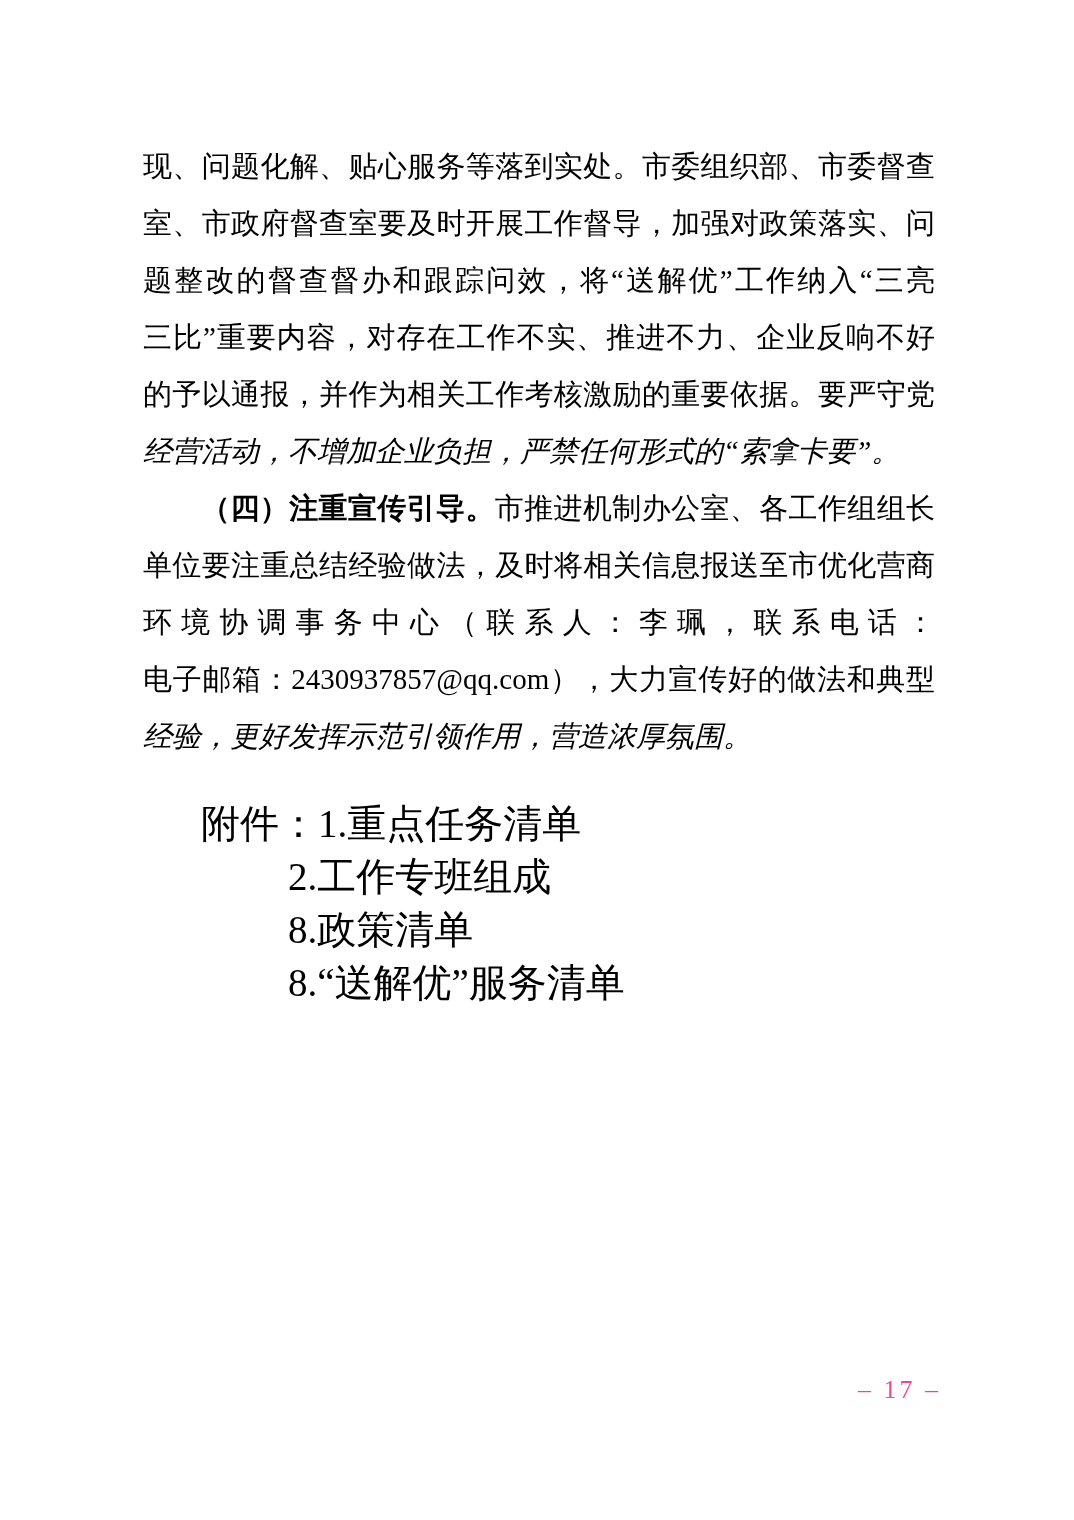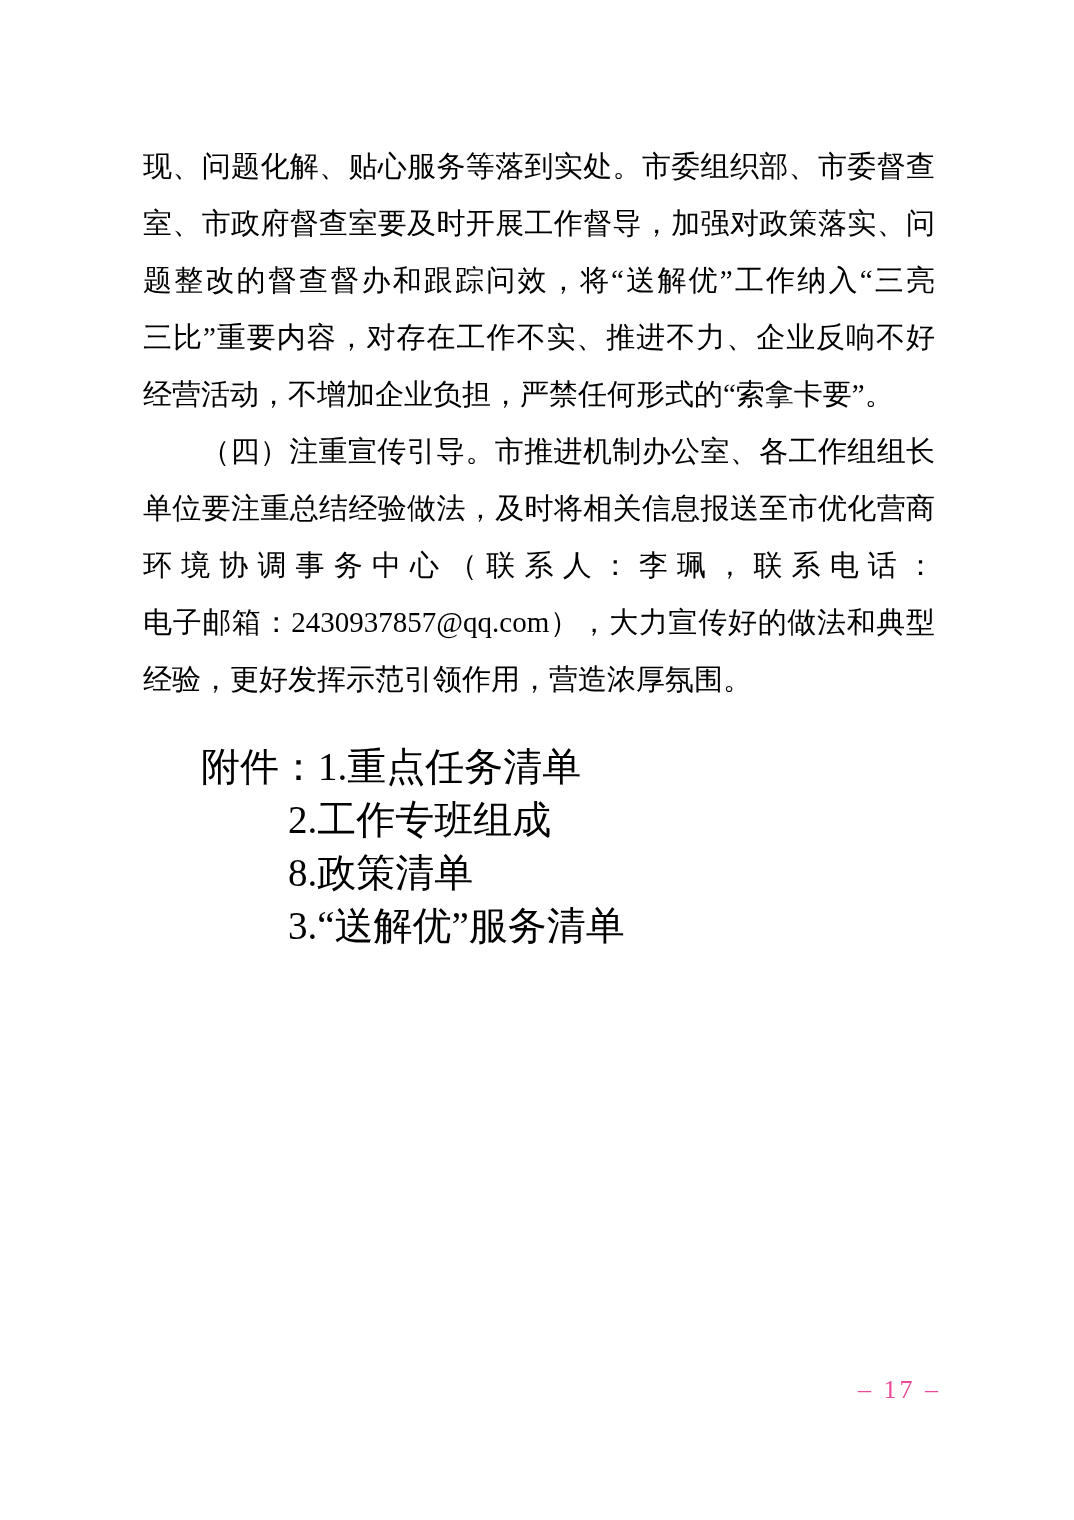--- a/index.html
+++ b/index.html
@@ -30,26 +30,27 @@
     line-height: 57px;
     height: 57px;
     text-align: justify;
     text-align-last: justify;
     white-space: normal;
     overflow: hidden;
   }
   .tl.last {
     text-align: left;
     text-align-last: left;
+    font-style: italic;
   }
   .first-line-indent {
     text-indent: 58px;
   }
   .section-heading {
-    font-weight: normal;
+    font-weight: bold;
   }
   .attachments {
     margin-top: 32px;
   }
   .al {
     font-size: 39px;
     line-height: 53px;
     height: 53px;
     text-align: left;
   }
@@ -75,20 +76,21 @@
 
 <div class="page">
 
   <div class="content">
 
     <div>
         <div class="tl">现、问题化解、贴心服务等落到实处。市委组织部、市委督查</div>
         <div class="tl">室、市政府督查室要及时开展工作督导，加强对政策落实、问</div>
         <div class="tl">题整改的督查督办和跟踪问效，将“送解优”工作纳入“三亮</div>
         <div class="tl">三比”重要内容，对存在工作不实、推进不力、企业反响不好</div>
+        <div class="tl">的予以通报，并作为相关工作考核激励的重要依据。要严守党</div>
         <div class="tl last">经营活动，不增加企业负担，严禁任何形式的“索拿卡要”。</div>
       </div>
 
     <div>
       <div class="tl first-line-indent">
         <span class="section-heading">（四）注重宣传引导。</span><span>市推进机制办公室、各工作组组长</span>
       </div>
       <div>
           <div class="tl">单位要注重总结经验做法，及时将相关信息报送至市优化营商</div>
           <div class="tl">环境协调事务中心（联系人：李珮，联系电话：13707480405，</div>
@@ -97,21 +99,21 @@
         </div>
     </div>
 
     <div class="attachments">
       <div class="al attach-first">
         <span>附件：</span><span>1.重点任务清单</span>
       </div>
       <div>
           <div class="al attach-rest-line">2.工作专班组成</div>
           <div class="al attach-rest-line">8.政策清单</div>
-          <div class="al attach-rest-line">3.“送解优”服务清单</div>
+          <div class="al attach-rest-line">8.“送解优”服务清单</div>
         </div>
     </div>
 
   </div>
 
   <div class="pagenum">– 17 –</div>
 
 </div>
 
 </body></html>

